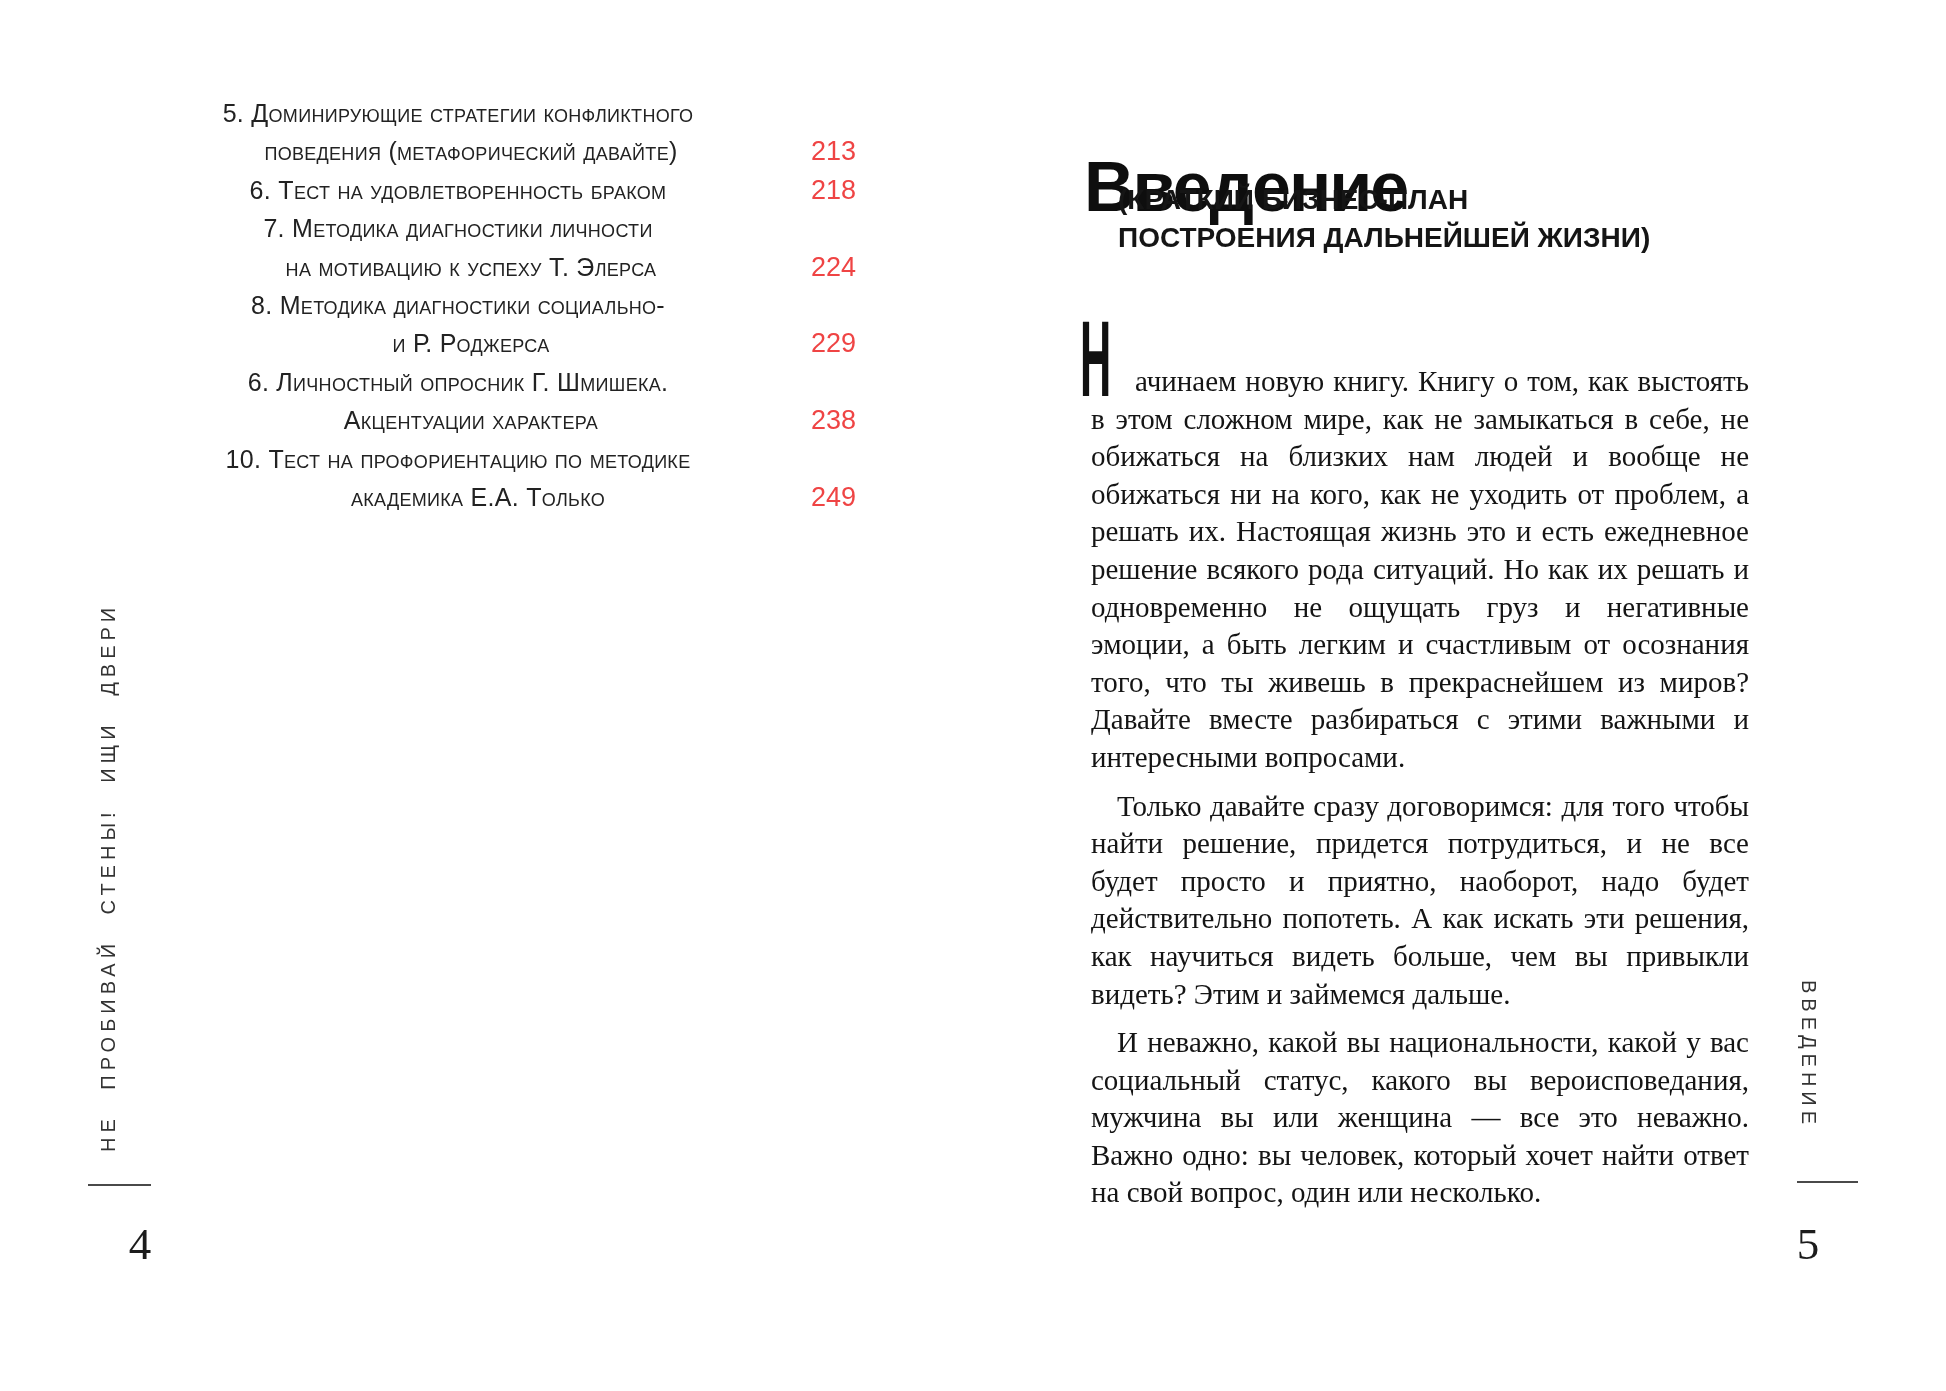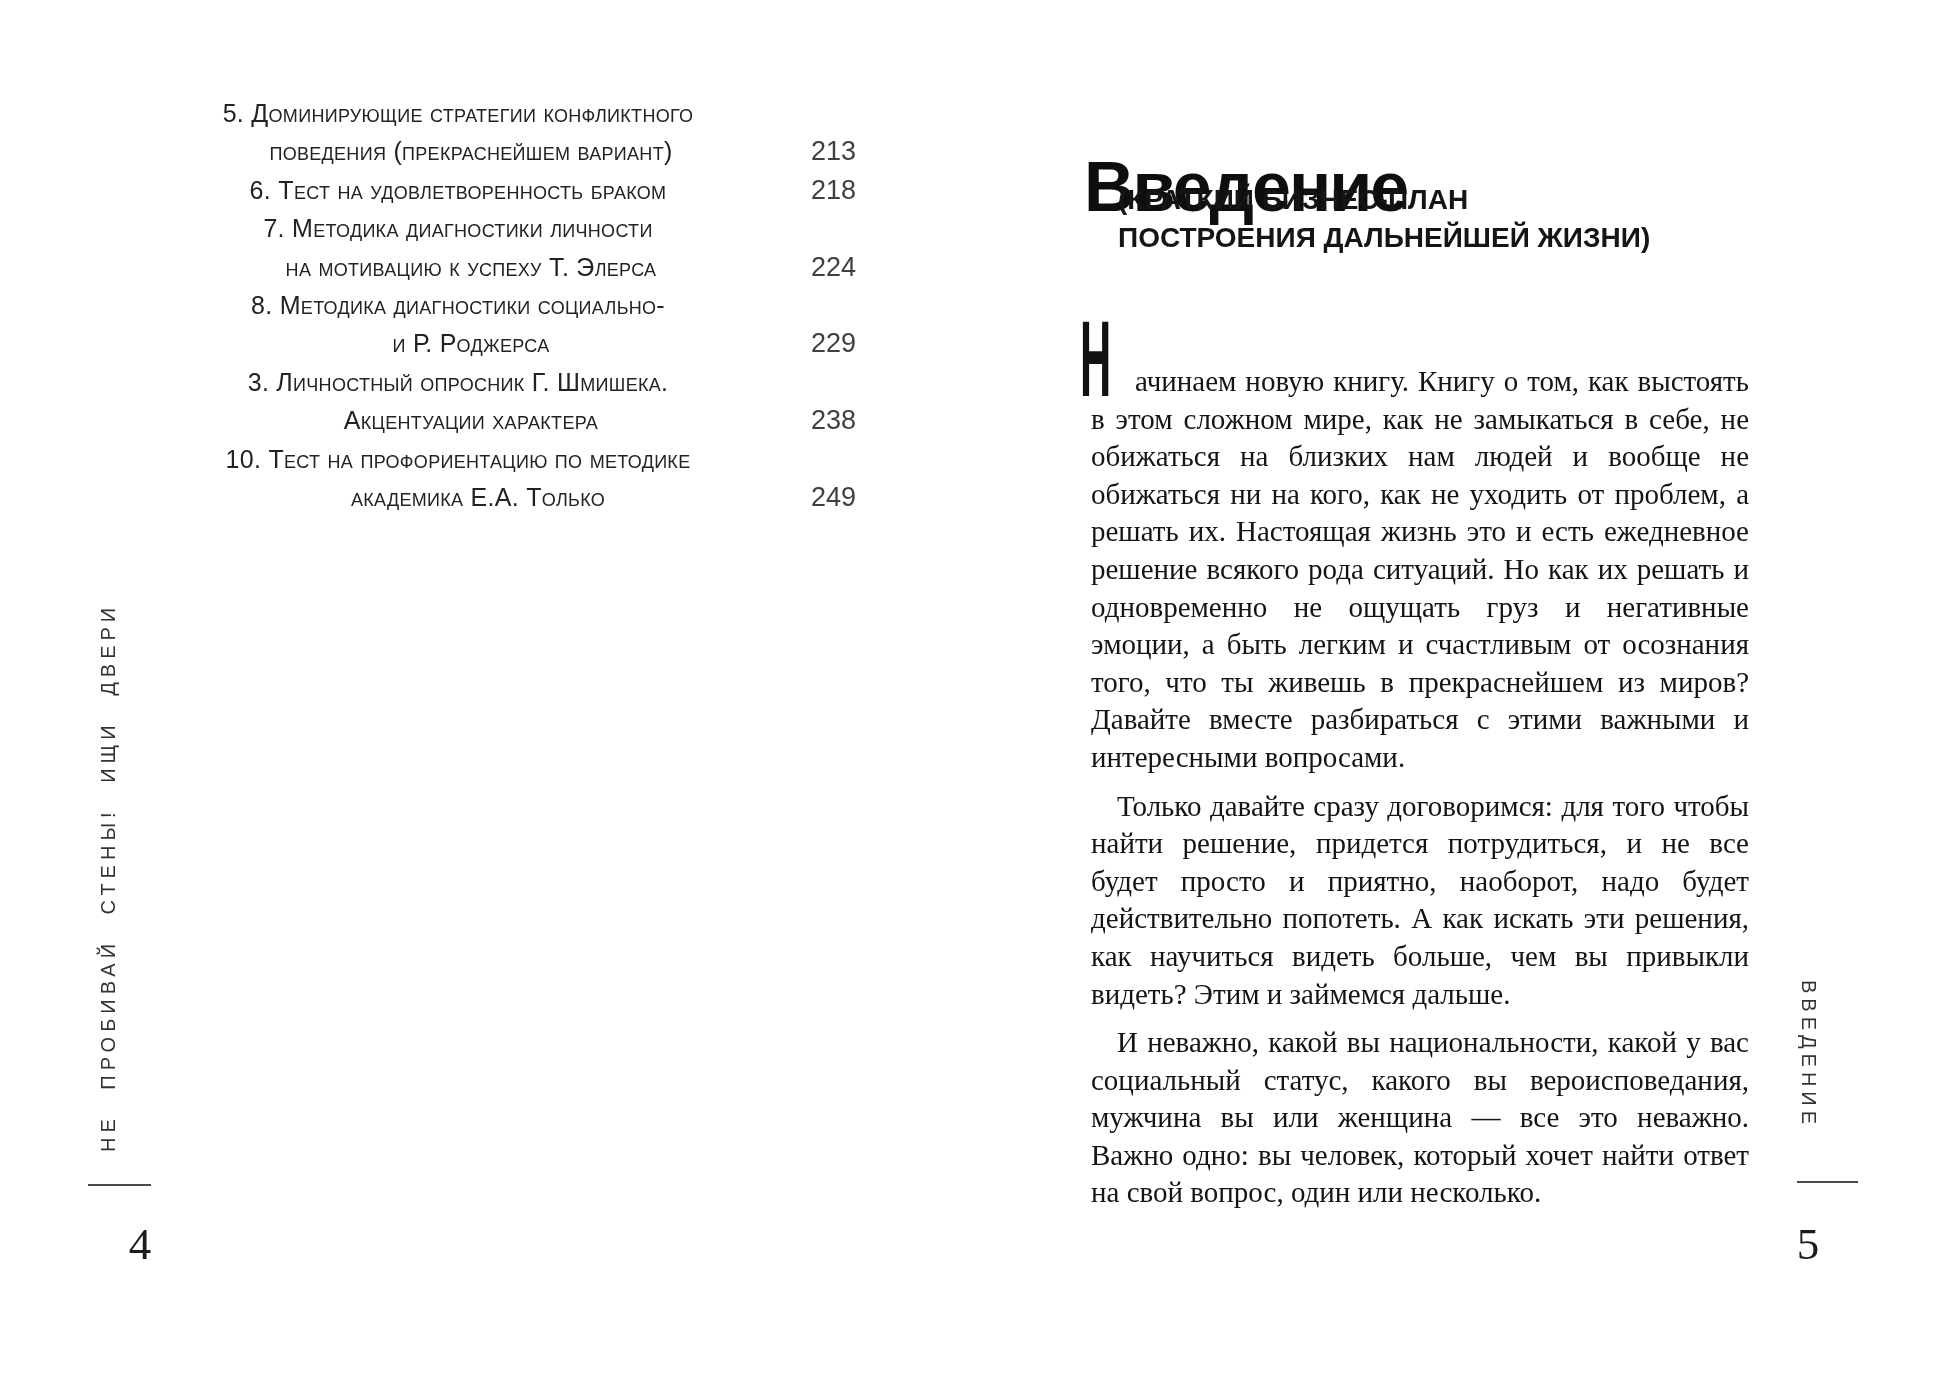--- a/index.html
+++ b/index.html
@@ -25,21 +25,21 @@
     font-size:25px;
     font-variant-caps:small-caps;
     letter-spacing:.3px;
     color:#222;
     white-space:nowrap;overflow:hidden;text-align:center;
   }
   .toc-text.cont1{padding-left:26px;}
   .toc-text.cont2{padding-left:40px;}
   .toc-page{
     flex:0 0 70px;text-align:right;
-    font-size:27px;color:#404040;
+    font-size:27px;color:#ef4444;
     font-variant-caps:normal;
   }
 
   
   .spine-left{
     position:absolute;left:97px;top:592px;height:560px;
     writing-mode:vertical-rl;transform:rotate(180deg);
     font-size:20px;letter-spacing:5px;word-spacing:14px;
     color:#333;white-space:nowrap;
   }
@@ -91,21 +91,21 @@
 <body>
 
 <div class="spread">
 
   <div class="toc">
     <div class="toc-row">
       <span class="toc-text">5. Доминирующие стратегии конфликтного</span>
       <span class="toc-page"></span>
     </div>
     <div class="toc-row">
-      <span class="toc-text cont1">поведения (прекраснейшем вариант)</span>
+      <span class="toc-text cont1">поведения (метафорический давайте)</span>
       <span class="toc-page">213</span>
     </div>
     <div class="toc-row">
       <span class="toc-text">6. Тест на удовлетворенность браком</span>
       <span class="toc-page">218</span>
     </div>
     <div class="toc-row">
       <span class="toc-text">7. Методика диагностики личности</span>
       <span class="toc-page"></span>
     </div>
@@ -115,21 +115,21 @@
     </div>
     <div class="toc-row">
       <span class="toc-text">8. Методика диагностики социально-</span>
       <span class="toc-page"></span>
     </div>
     <div class="toc-row">
       <span class="toc-text cont1">и Р. Роджерса</span>
       <span class="toc-page">229</span>
     </div>
     <div class="toc-row">
-      <span class="toc-text">3. Личностный опросник Г. Шмишека.</span>
+      <span class="toc-text">6. Личностный опросник Г. Шмишека.</span>
       <span class="toc-page"></span>
     </div>
     <div class="toc-row">
       <span class="toc-text cont1">Акцентуации характера</span>
       <span class="toc-page">238</span>
     </div>
     <div class="toc-row">
       <span class="toc-text">10. Тест на профориентацию по методике</span>
       <span class="toc-page"></span>
     </div>

